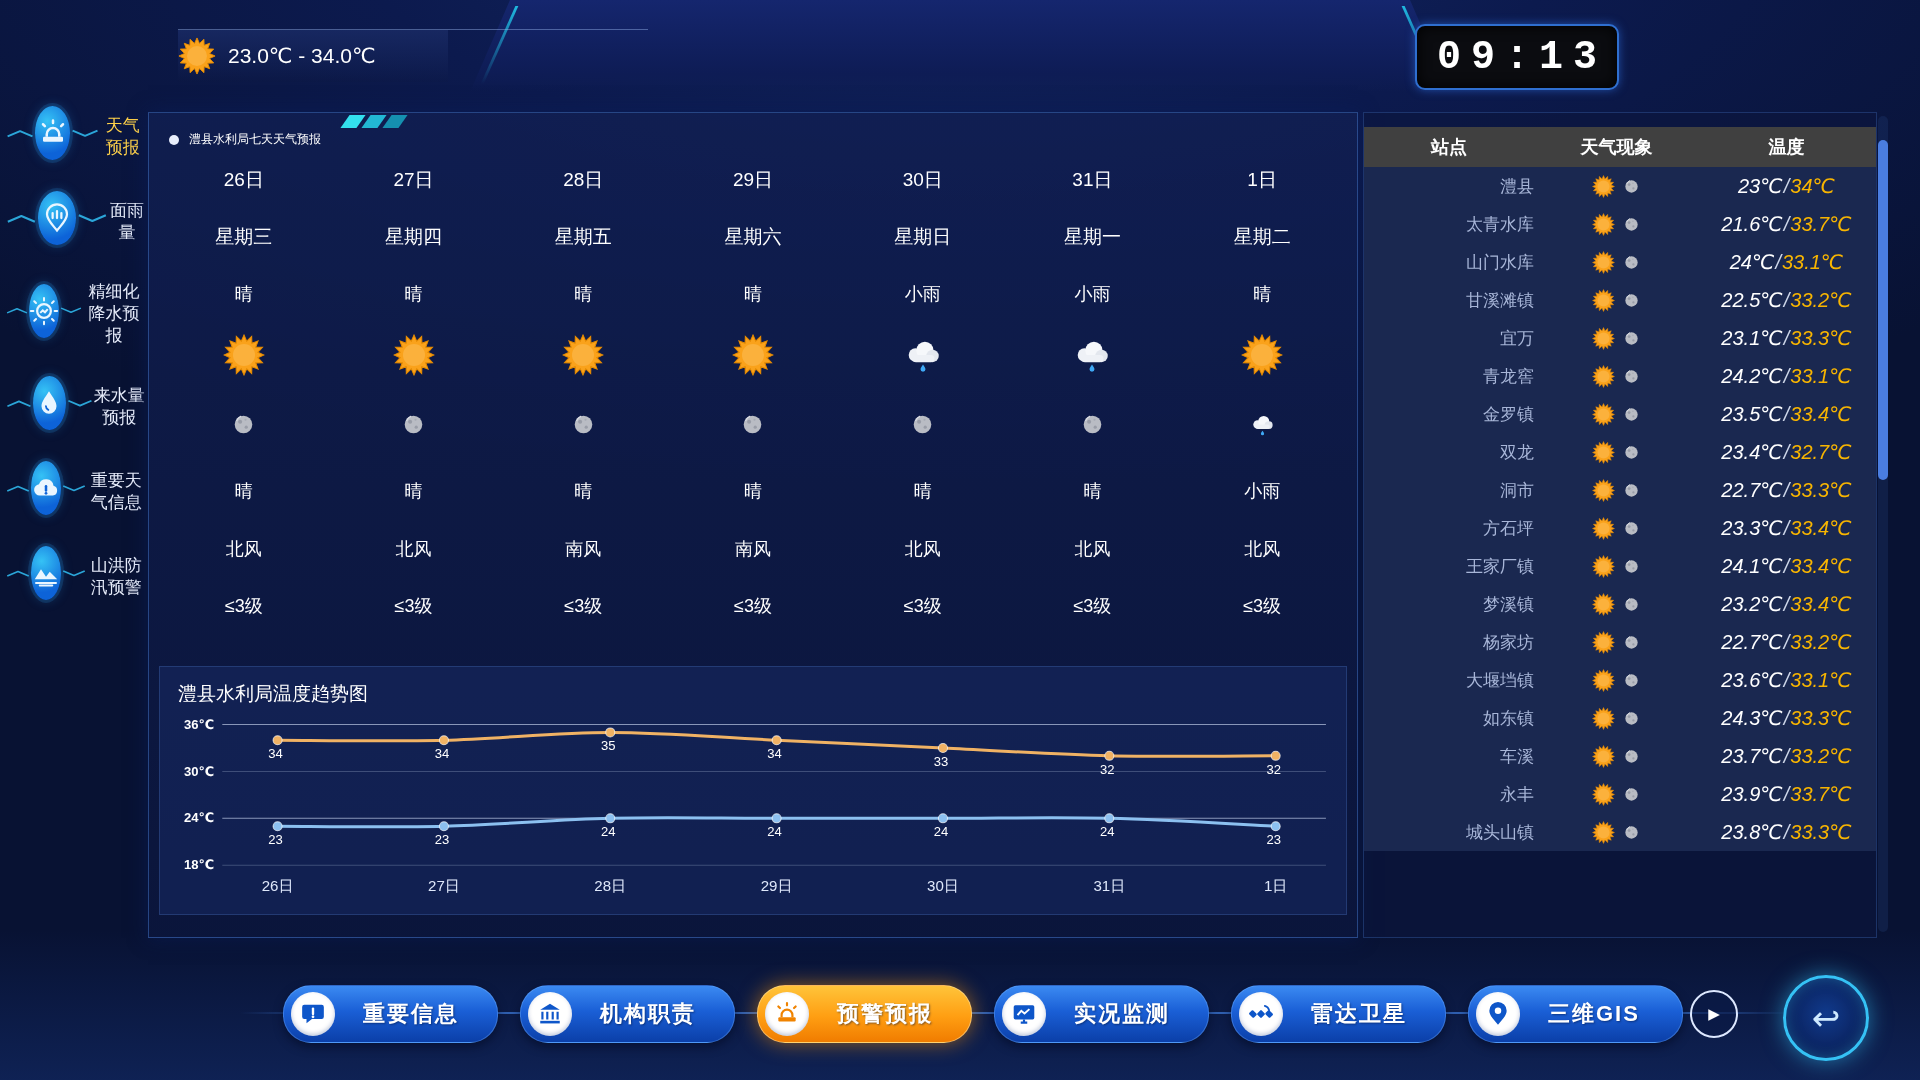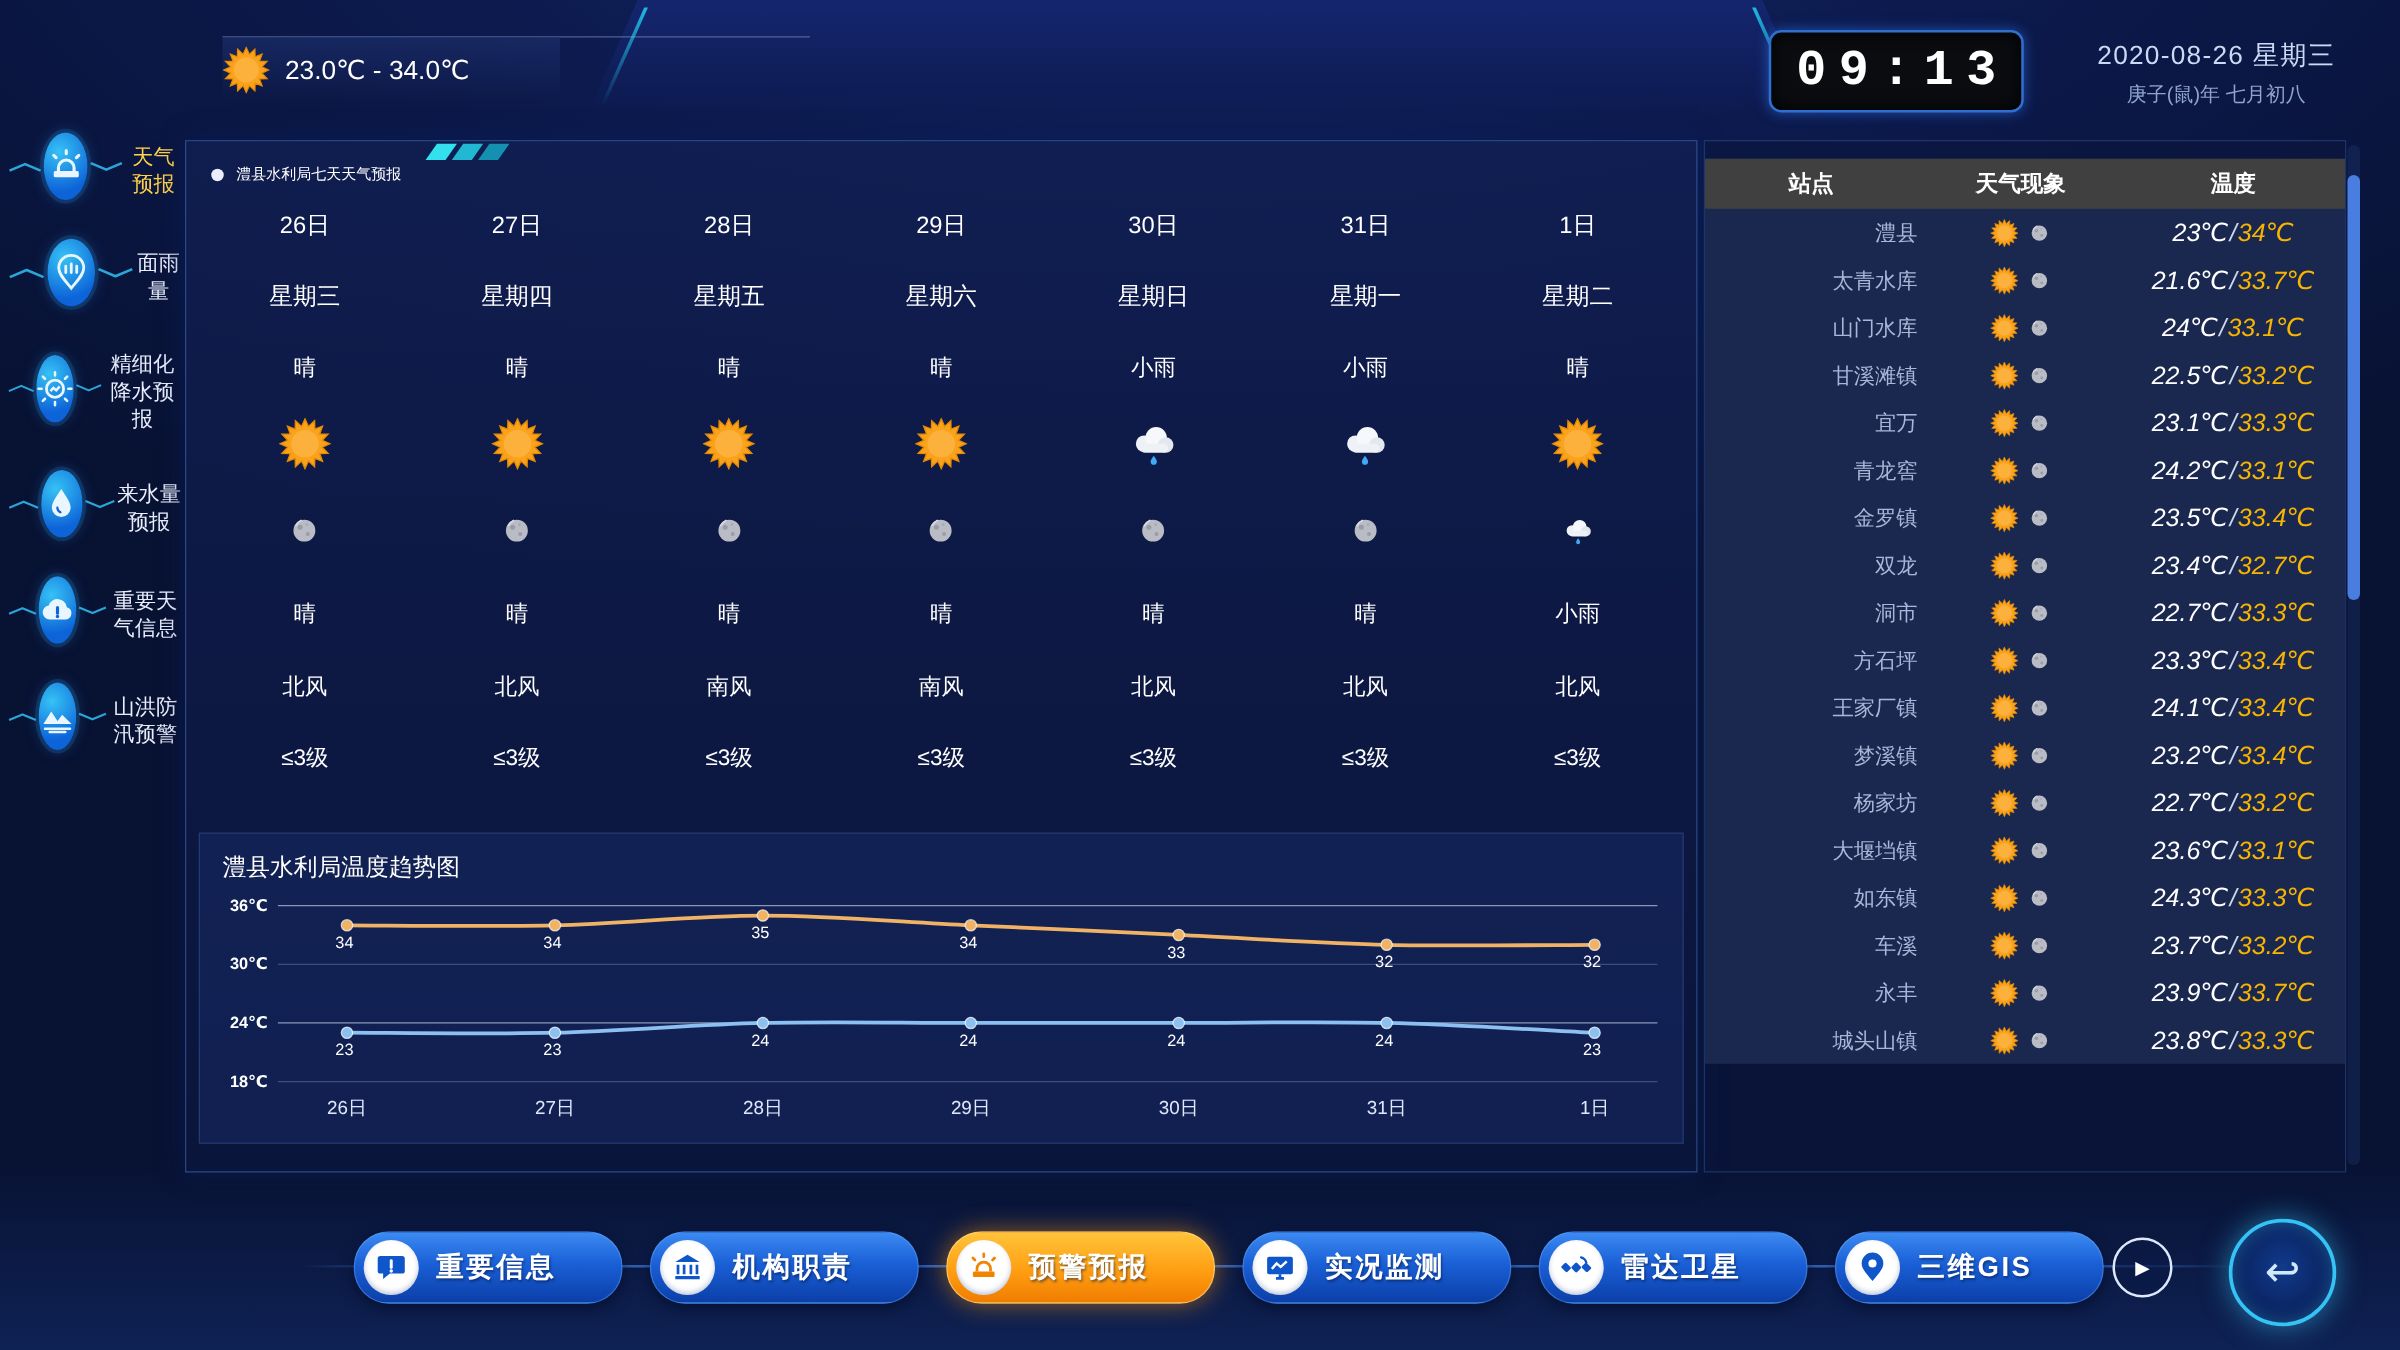--- a/index.html
+++ b/index.html
@@ -81,21 +81,21 @@
   .rt-temp{font-size:20px;font-style:italic;}
   .t-low{color:#fff;} .t-sep{color:#cfd8ea;padding:0 1px;} .t-high{color:#f8b500;}
   .scroll-track{position:absolute;left:1878px;top:116px;width:10px;height:816px;background:rgba(40,70,130,.25);border-radius:5px;}
   .scroll-thumb{position:absolute;left:1878px;top:140px;width:10px;height:340px;background:#4a7de0;border-radius:5px;cursor:grab;}
 
   
   .bottom-nav{position:absolute;left:0;right:0;top:975px;height:90px;}
   .nav-line{position:absolute;left:240px;right:130px;top:37px;height:2px;
     background:linear-gradient(90deg,transparent,#2f5fb0 8%,#2f5fb0 92%,transparent);}
   .nav-row{position:absolute;left:283px;top:10px;display:flex;gap:22px;align-items:center;}
-  .nav-pill{position:relative;width:206px;height:56px;border-radius:28px;display:flex;align-items:center;gap:14px;padding-left:7px;
+  .nav-pill{position:relative;width:206px;height:56px;border-radius:28px;display:flex;align-items:center;gap:28px;padding-left:7px;
     background:linear-gradient(180deg,#3b8af2 0%, #1a5fd6 45%, #0b3fa8 100%);
     border:1px solid rgba(120,180,255,.35);box-shadow:0 4px 10px rgba(3,10,35,.6);cursor:pointer;}
   .nav-pill.active{background:linear-gradient(180deg,#ffc43a 0%, #ff9e12 55%, #f07c00 100%);
     box-shadow:0 0 20px rgba(255,150,0,.55);border-color:rgba(255,220,150,.6);}
   .nav-badge{width:44px;height:44px;border-radius:50%;background:#fff;display:flex;align-items:center;justify-content:center;
     color:#0e56c9;--g2:#ffffff;box-shadow:inset 0 -2px 4px rgba(0,40,120,.25);}
   .nav-pill.active .nav-badge{color:#f08300;}
   .nav-badge svg{width:26px;height:26px;}
   .nav-label{font-size:22px;font-weight:bold;letter-spacing:2px;color:#fff;text-shadow:1px 1px 2px rgba(0,20,60,.5);}
   .play-btn{position:absolute;left:1690px;top:15px;width:44px;height:44px;border-radius:50%;
@@ -118,24 +118,20 @@
     <span class="wicon">
         <svg viewBox="0 0 40 40">
           <path d="M20.0 1.0L22.6 6.8L27.3 2.4L27.5 8.8L33.4 6.6L31.2 12.5L37.6 12.7L33.2 17.4L39.0 20.0L33.2 22.6L37.6 27.3L31.2 27.5L33.4 33.4L27.5 31.2L27.3 37.6L22.6 33.2L20.0 39.0L17.4 33.2L12.7 37.6L12.5 31.2L6.6 33.4L8.8 27.5L2.4 27.3L6.8 22.6L1.0 20.0L6.8 17.4L2.4 12.7L8.8 12.5L6.6 6.6L12.5 8.8L12.7 2.4L17.4 6.8Z" fill="#faa21b" stroke="#e58a00" stroke-width="1"></path>
           <circle cx="20" cy="20" r="10.5" fill="#fbb13c"></circle>
         </svg>
       </span>
     <span class="temp-range">23.0℃ - 34.0℃</span>
   </div>
   <div class="clock-box">
     <span class="clock-text">09:13</span>
-  </div>
-  <div class="date-block">
-    <div class="date-l1">2020-08-26  星期三</div>
-    <div class="date-l2">庚子(鼠)年 七月初八</div>
   </div>
 </div>
 
 <nav class="sidebar">
 
     <div class="side-item active">
       <svg class="chev" viewBox="0 0 46 13">
         <path d="M4 11 23 3l19 8" fill="none" stroke="#2fb6ea" stroke-width="3" stroke-linejoin="round"></path>
       </svg>
       <div class="side-icon">

